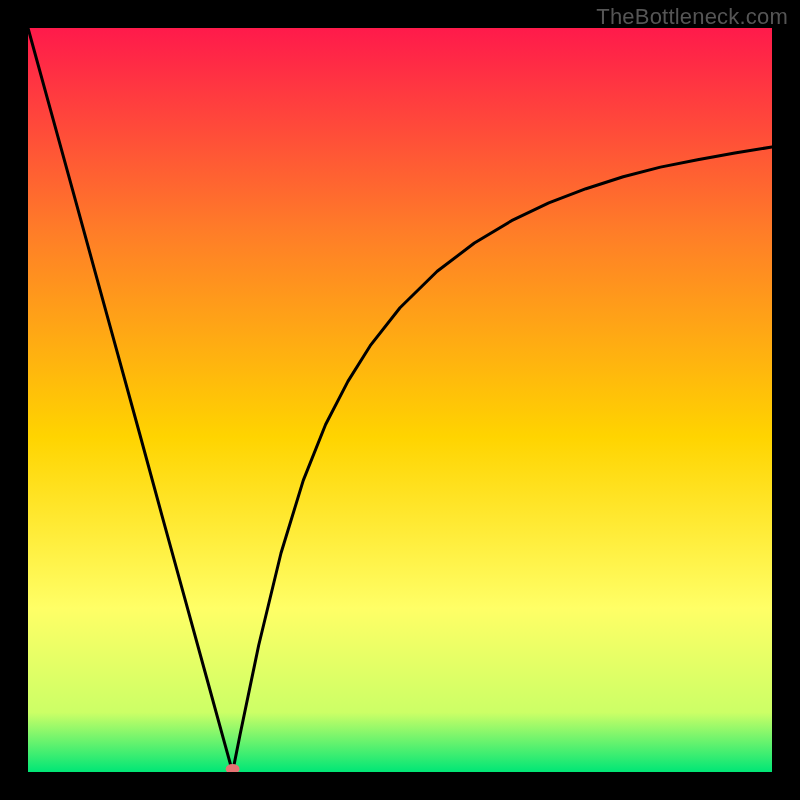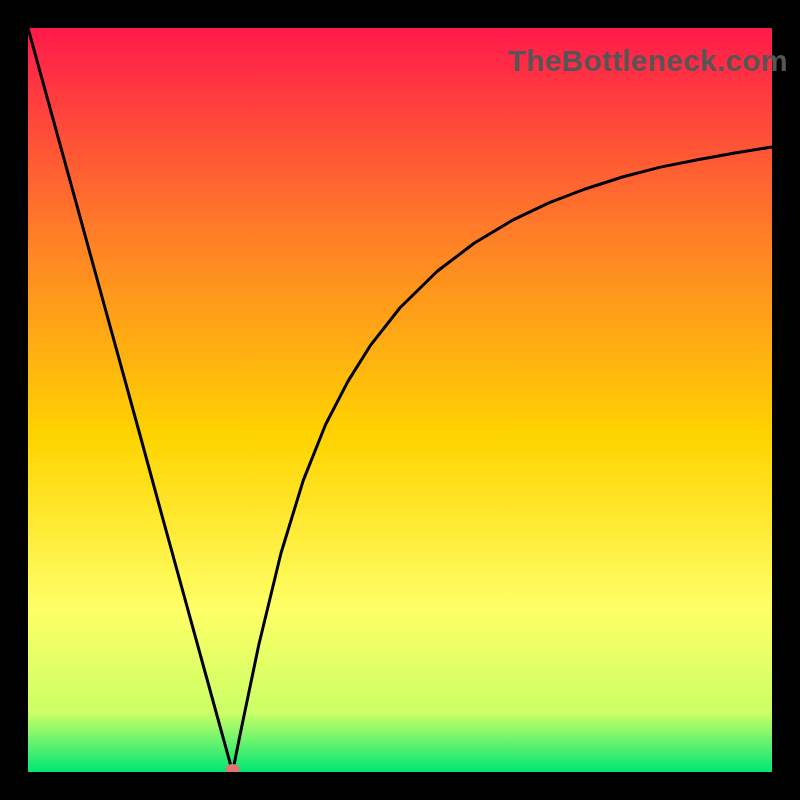--- a/index.html
+++ b/index.html
@@ -15,25 +15,24 @@
     position: relative;
     width: 800px;
     height: 800px;
     background: #000;
   }
   .watermark {
     position: absolute;
     top: 4px;
     right: 12px;
     color: #555;
-    font-size: 30px;
-    font-weight: 700;
+    font-size: 22px;
+    font-weight: 400;
     letter-spacing: 0.2px;
     z-index: 5;
-    margin-top: 40px;
   }
   .plot-frame {
     position: absolute;
     left: 28px;
     top: 28px;
     width: 744px;
     height: 744px;
     background: transparent;
   }
   svg.plot {

